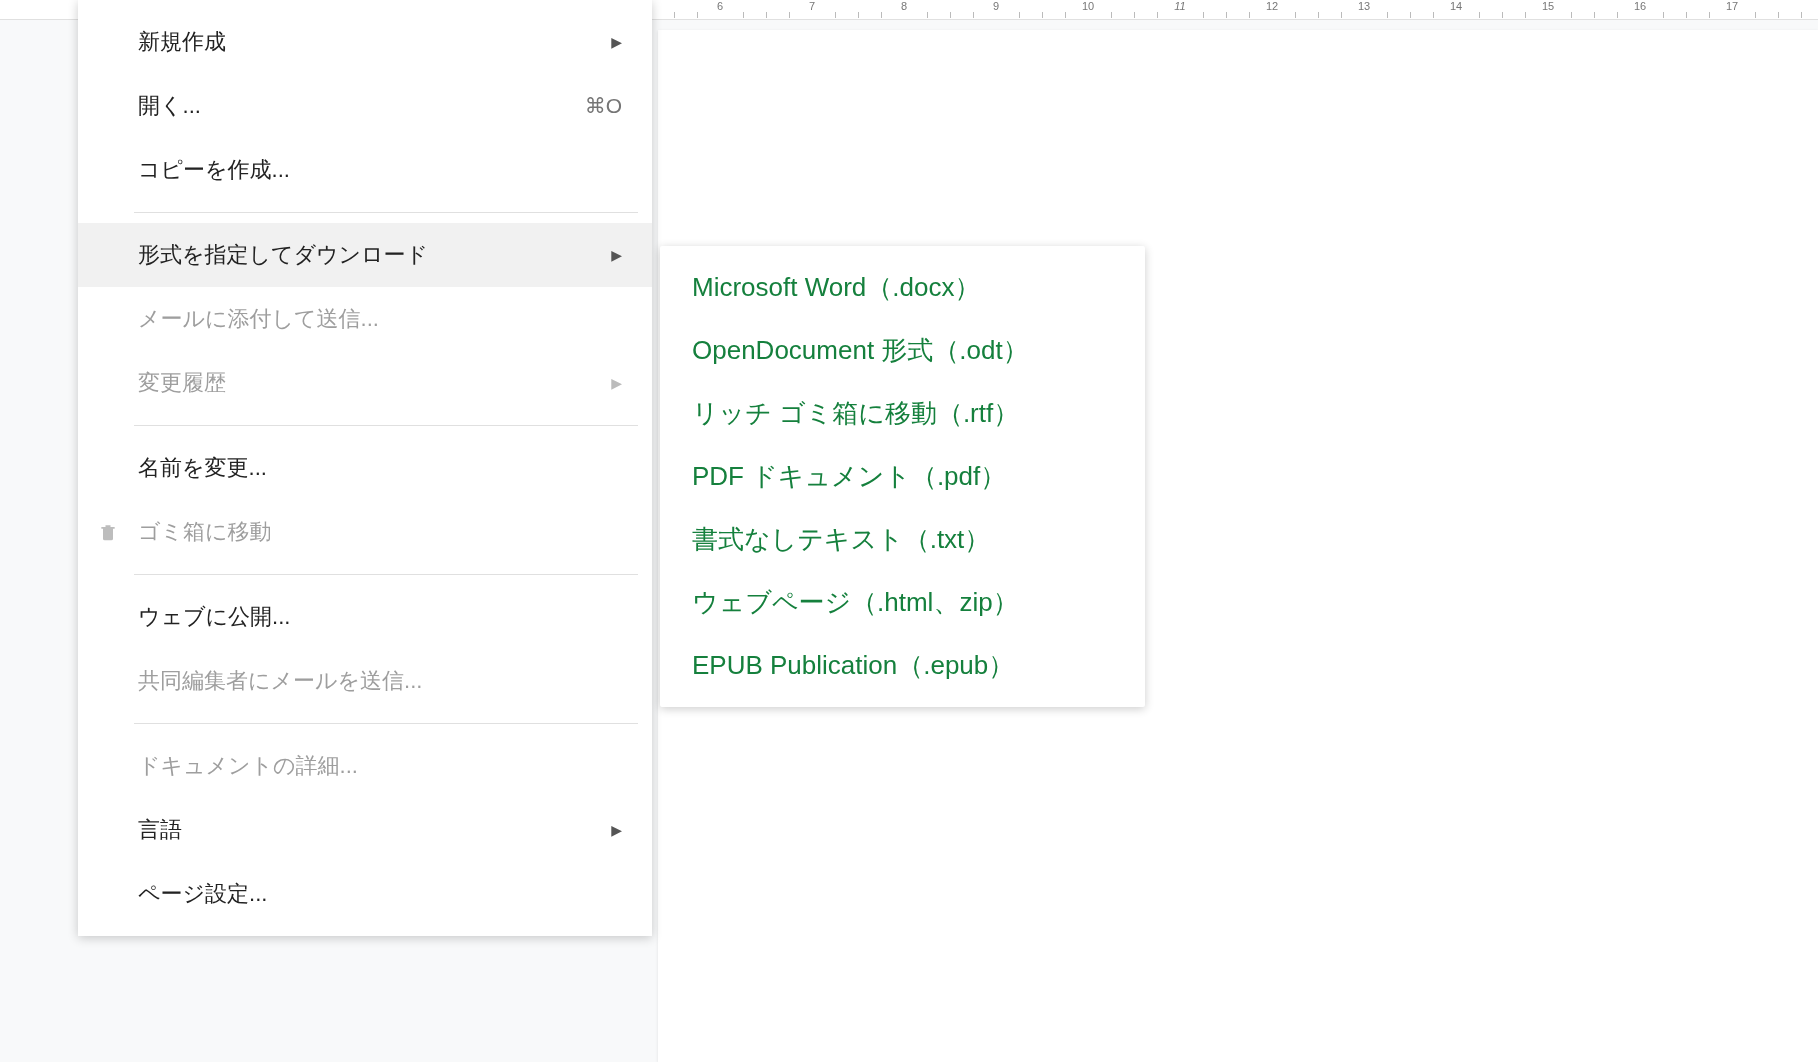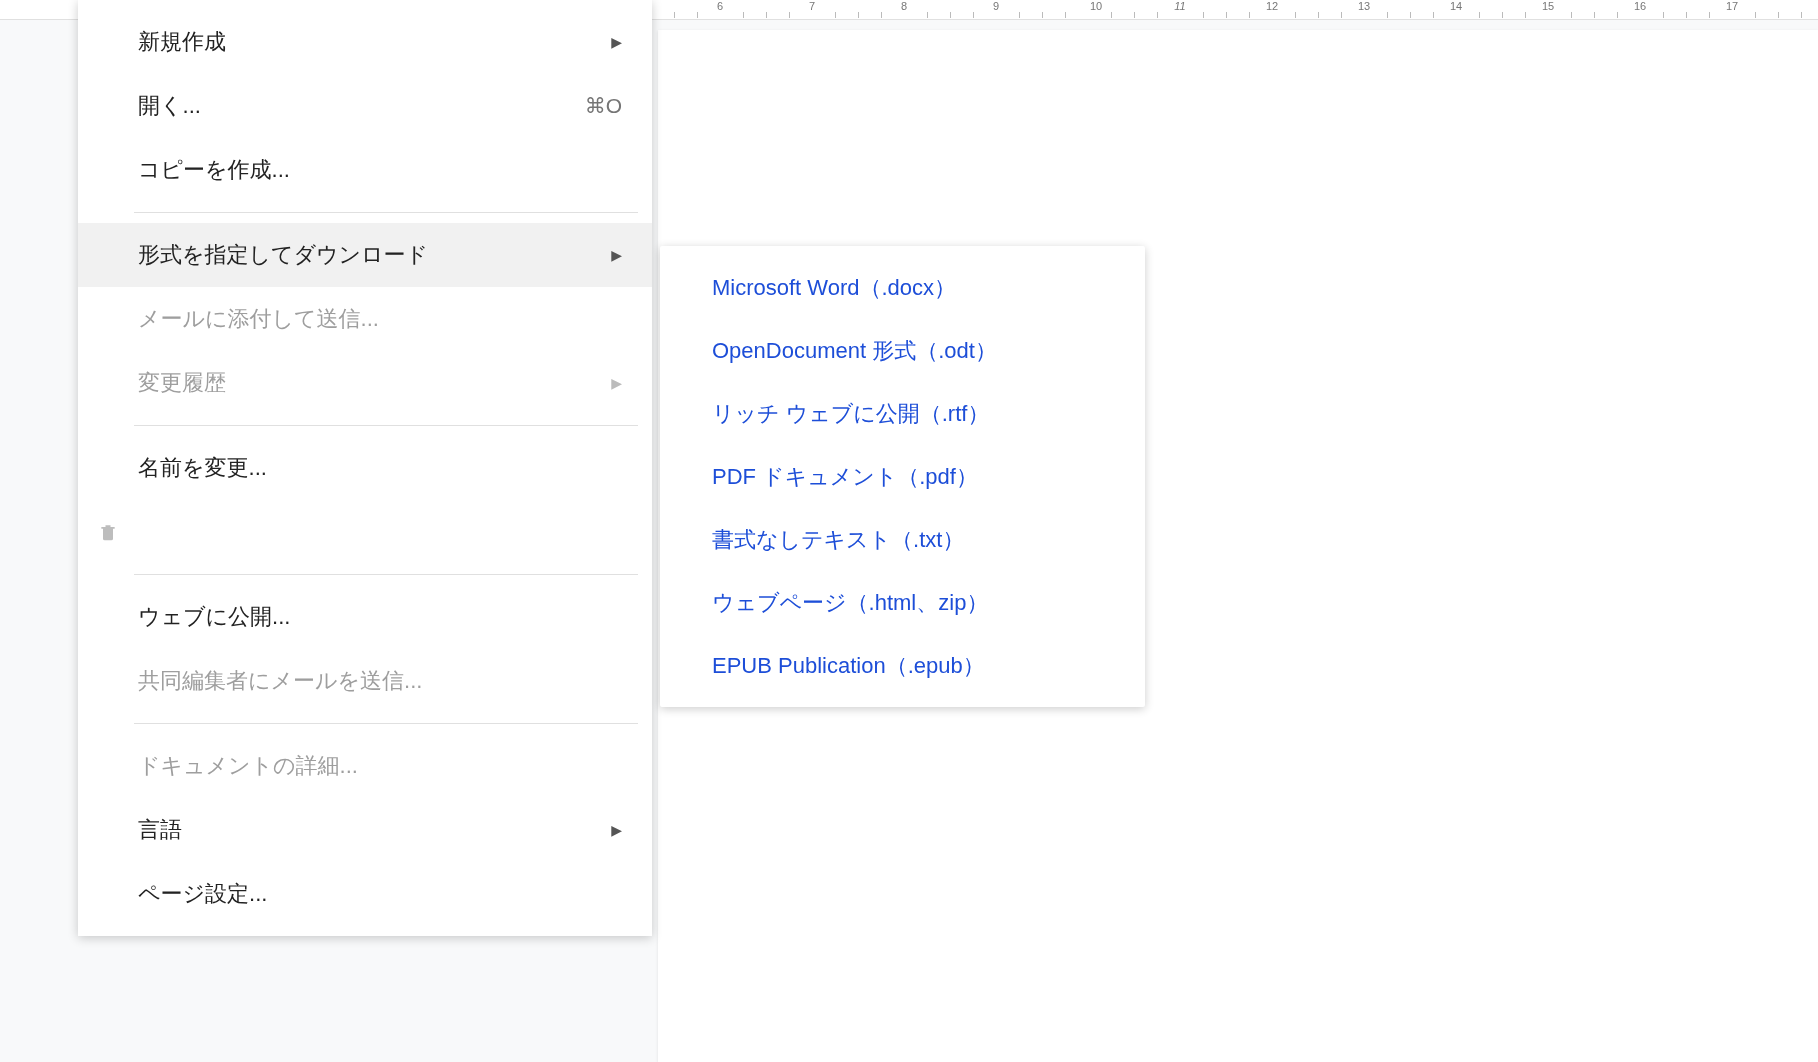--- a/index.html
+++ b/index.html
@@ -116,23 +116,23 @@
       background: #fff;
       box-shadow: 0 2px 10px rgba(0,0,0,0.2);
       border-radius: 2px;
       padding: 10px 0;
       z-index: 10;
     }
     .submenu-item {
       display: flex;
       align-items: center;
       height: 63px;
-      padding: 0 52px;
-      font-size: 22px;
-      color: #1d4ed8;
+      padding: 0 32px;
+      font-size: 26px;
+      color: #15803d;
       cursor: pointer;
     }
     .trash-icon svg {
       fill: #bdbdbd;
     }
   </style>
 </head>
 <body>
 
 <div class="ruler">
@@ -150,21 +150,21 @@
       <div class="ruler-tick" style="left: 200px;"></div>
       <div class="ruler-tick" style="left: 223px;"></div>
       <div class="ruler-mark" style="left: 246px;">8</div>
       <div class="ruler-tick" style="left: 269px;"></div>
       <div class="ruler-tick" style="left: 292px;"></div>
       <div class="ruler-tick" style="left: 315px;"></div>
       <div class="ruler-mark" style="left: 338px;">9</div>
       <div class="ruler-tick" style="left: 361px;"></div>
       <div class="ruler-tick" style="left: 384px;"></div>
       <div class="ruler-tick" style="left: 407px;"></div>
-      <div class="ruler-mark" style="left: 430px; margin-left: 8px;">10</div>
+      <div class="ruler-mark" style="left: 430px;">10</div>
       <div class="ruler-tick" style="left: 453px;"></div>
       <div class="ruler-tick" style="left: 476px;"></div>
       <div class="ruler-tick" style="left: 499px;"></div>
       <div class="ruler-mark" style="left: 522px; font-style: italic;">11</div>
       <div class="ruler-tick" style="left: 545px;"></div>
       <div class="ruler-tick" style="left: 568px;"></div>
       <div class="ruler-tick" style="left: 591px;"></div>
       <div class="ruler-mark" style="left: 614px;">12</div>
       <div class="ruler-tick" style="left: 637px;"></div>
       <div class="ruler-tick" style="left: 660px;"></div>
@@ -222,20 +222,21 @@
     <div class="menu-separator"></div>
     <div class="menu-item">
       <span class="menu-label">名前を変更...</span>
     </div>
     <div class="menu-item disabled">
       <span class="menu-icon trash-icon">
         <svg width="20" height="20" viewBox="0 0 24 24">
           <path d="M6 7h12v13a2 2 0 0 1-2 2H8a2 2 0 0 1-2-2V7zm3-3h6v2H9V4zM4 6h16v2H4V6z"></path>
         </svg>
       </span>
+      <span class="menu-label">ゴミ箱に移動</span>
     </div>
     <div class="menu-separator"></div>
     <div class="menu-item">
       <span class="menu-label">ウェブに公開...</span>
     </div>
     <div class="menu-item disabled">
       <span class="menu-label">共同編集者にメールを送信...</span>
     </div>
     <div class="menu-separator"></div>
     <div class="menu-item disabled">
@@ -251,21 +252,21 @@
   </div>
 
 <div class="submenu" id="submenu">
     <div class="submenu-item">
       <span>Microsoft Word（.docx）</span>
     </div>
     <div class="submenu-item">
       <span>OpenDocument 形式（.odt）</span>
     </div>
     <div class="submenu-item">
-      <span>リッチ ウェブに公開（.rtf）</span>
+      <span>リッチ ゴミ箱に移動（.rtf）</span>
     </div>
     <div class="submenu-item">
       <span>PDF ドキュメント（.pdf）</span>
     </div>
     <div class="submenu-item">
       <span>書式なしテキスト（.txt）</span>
     </div>
     <div class="submenu-item">
       <span>ウェブページ（.html、zip）</span>
     </div>

